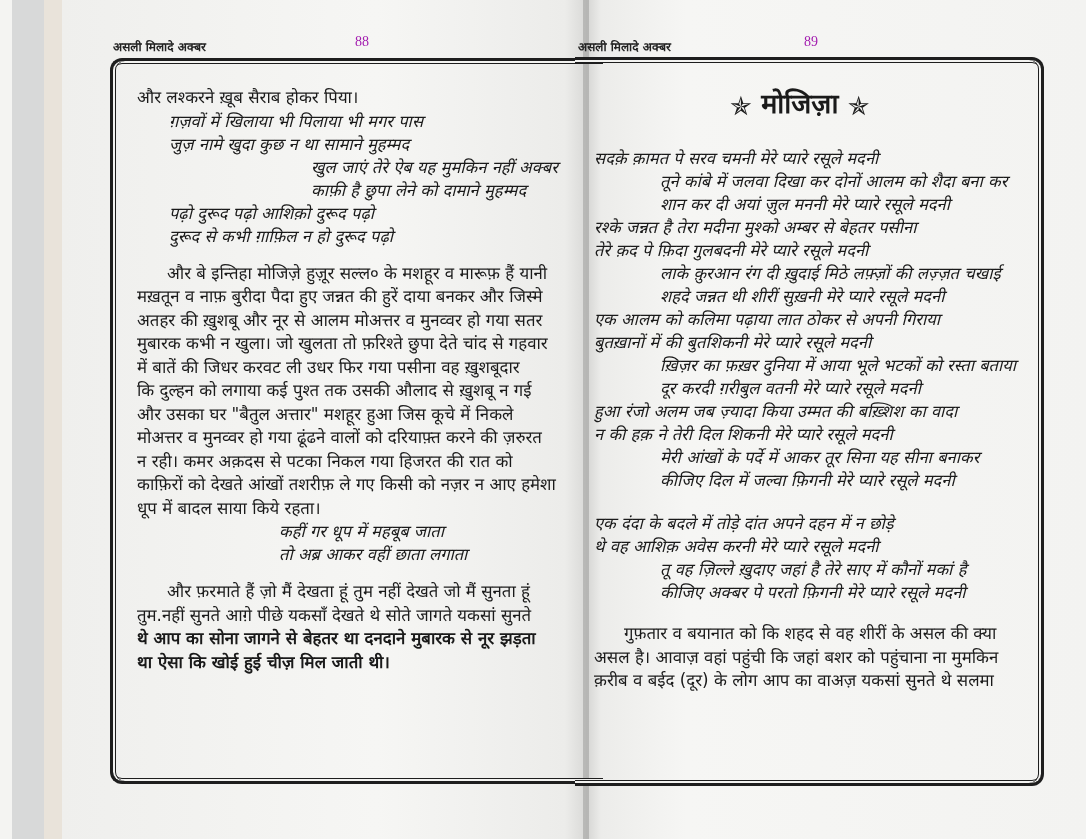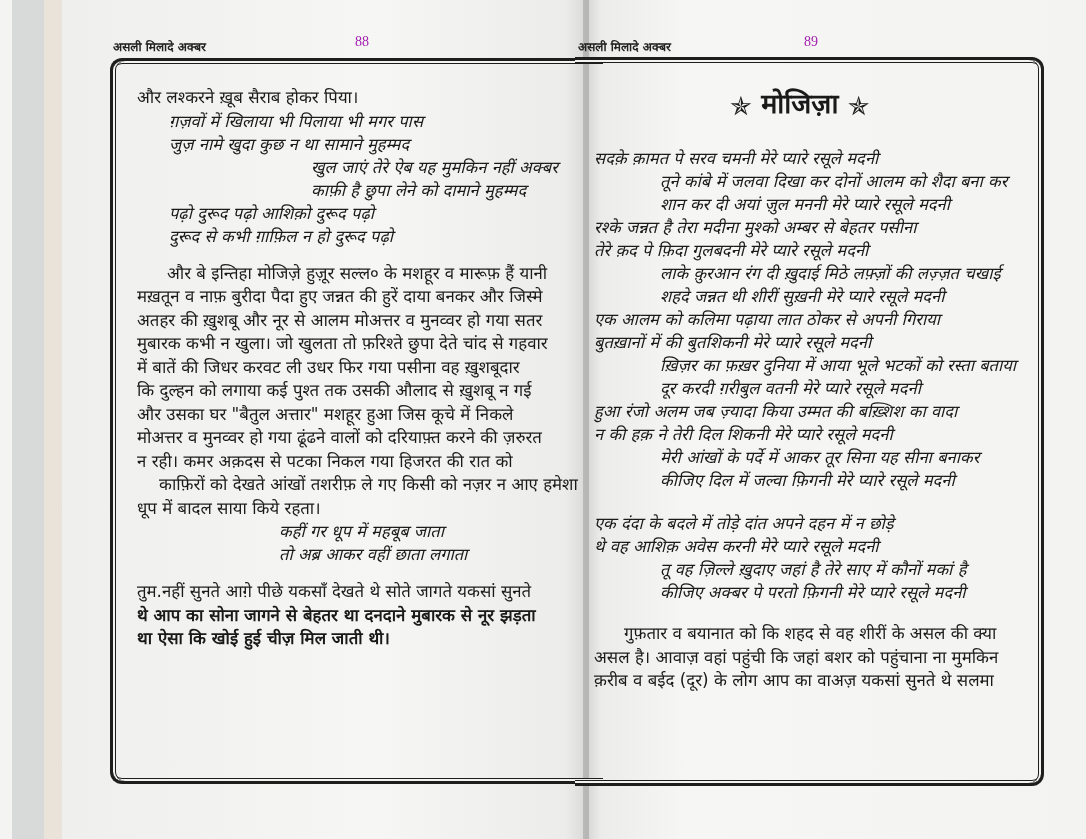--- a/index.html
+++ b/index.html
@@ -72,25 +72,26 @@
     <div style="height: 14px;"></div>
     <div class="line prose" style="padding-left: 30px;">और बे इन्तिहा मोजिज़े हुज़ूर सल्ल० के मशहूर व मारूफ़ हैं यानी</div>
     <div class="line prose" style="padding-left: 0px;">मख़तून व नाफ़ बुरीदा पैदा हुए जन्नत की हुरें दाया बनकर और जिस्मे</div>
     <div class="line prose" style="padding-left: 0px;">अतहर की ख़ुशबू और नूर से आलम मोअत्तर व मुनव्वर हो गया सतर</div>
     <div class="line prose" style="padding-left: 0px;">मुबारक कभी न खुला। जो खुलता तो फ़रिश्ते छुपा देते चांद से गहवार</div>
     <div class="line prose" style="padding-left: 0px;">में बातें की जिधर करवट ली उधर फिर गया पसीना वह ख़ुशबूदार</div>
     <div class="line prose" style="padding-left: 0px;">कि दुल्हन को लगाया कई पुश्त तक उसकी औलाद से ख़ुशबू न गई</div>
     <div class="line prose" style="padding-left: 0px;">और उसका घर "बैतुल अत्तार" मशहूर हुआ जिस कूचे में निकले</div>
     <div class="line prose" style="padding-left: 0px;">मोअत्तर व मुनव्वर हो गया ढूंढने वालों को दरियाफ़्त करने की ज़रुरत</div>
     <div class="line prose" style="padding-left: 0px;">न रही। कमर अक़दस से पटका निकल गया हिजरत की रात को</div>
-    <div class="line prose" style="padding-left: 0px; margin-left: 22px;">काफ़िरों को देखते आंखों तशरीफ़ ले गए किसी को नज़र न आए हमेशा</div>
+    <div class="line prose" style="padding-left: 0px;">काफ़िरों को देखते आंखों तशरीफ़ ले गए किसी को नज़र न आए हमेशा</div>
     <div class="line prose" style="padding-left: 0px;">धूप में बादल साया किये रहता।</div>
     <div class="line verse" style="padding-left: 142px;">कहीं गर धूप में  महबूब  जाता</div>
     <div class="line verse" style="padding-left: 142px;">तो अब्र आकर वहीं छाता लगाता</div>
     <div style="height: 14px;"></div>
+    <div class="line prose" style="padding-left: 30px;">और फ़रमाते हैं ज़ो मैं देखता हूं तुम नहीं देखते जो मैं सुनता हूं</div>
     <div class="line prose" style="padding-left: 0px;">तुम.नहीं सुनते आग़े पीछे यकसाँ देखते थे सोते जागते यकसां सुनते</div>
     <div class="line prose" style="padding-left: 0px; font-weight: bold;">थे आप का सोना जागने से बेहतर था दनदाने मुबारक से नूर झड़ता</div>
     <div class="line prose" style="padding-left: 0px; font-weight: bold;">था ऐसा कि खोई हुई चीज़ मिल जाती थी।</div>
   </div>
 
 <div class="heading">
   <span class="star">✯</span>
   <span>मोजिज़ा</span>
   <span class="star">✯</span>
 </div>

